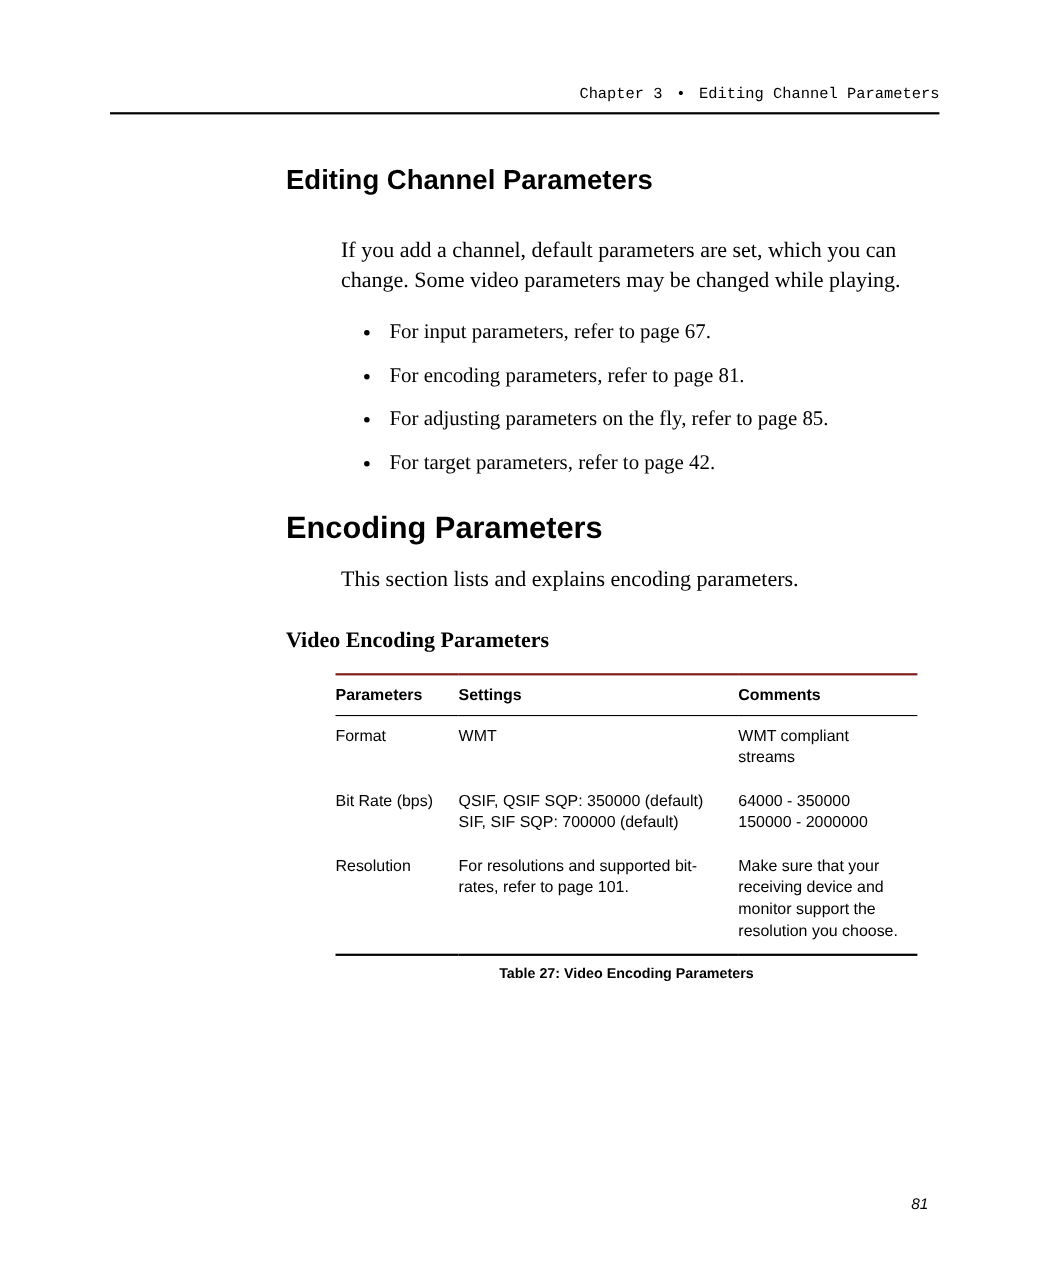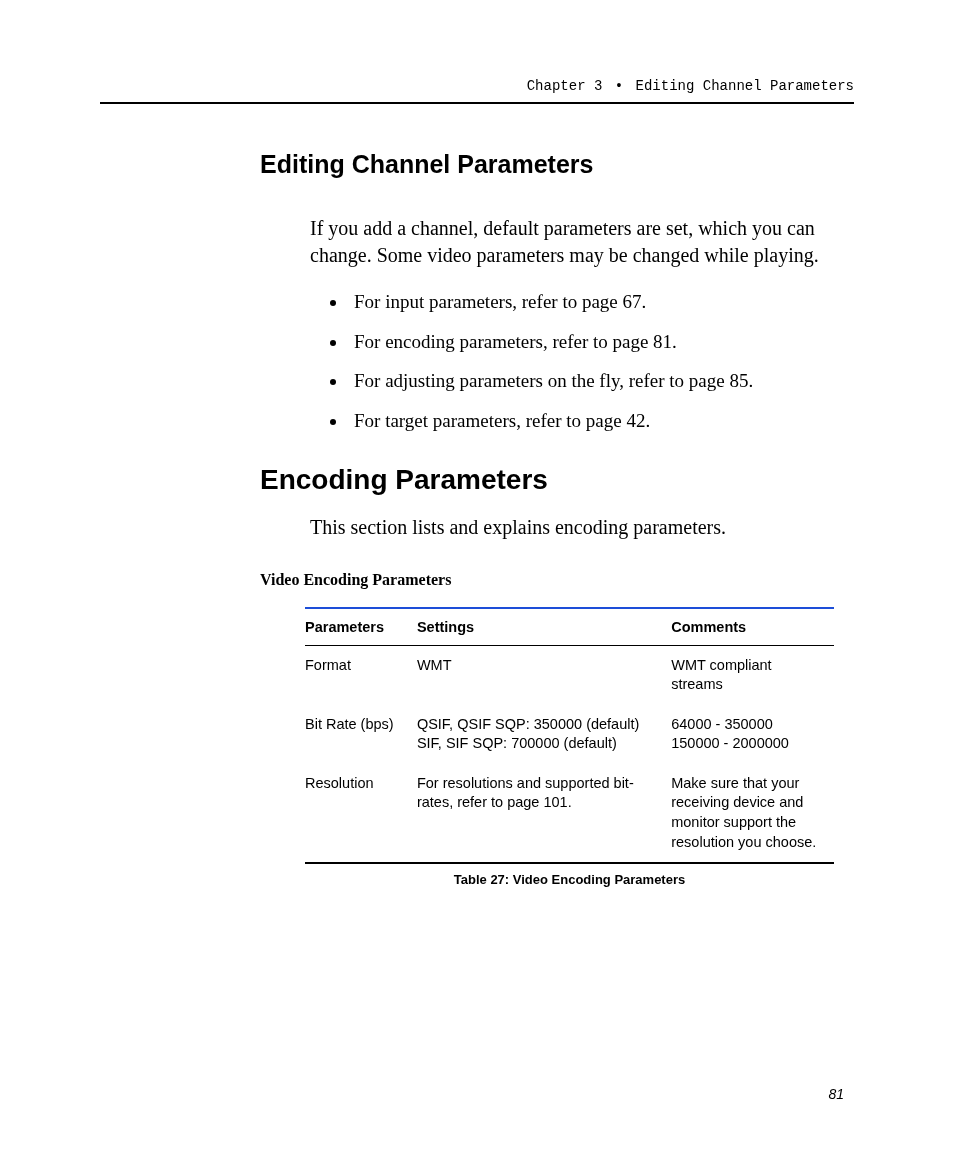--- a/index.html
+++ b/index.html
@@ -55,36 +55,36 @@
     padding-left: 6px;
   }
   h2.sub {
     font-family: Arial, Helvetica, sans-serif;
     font-size: 28px;
     font-weight: bold;
     margin: 28px 0 18px 160px;
   }
   h3.subsub {
     font-family: "Times New Roman", Times, serif;
-    font-size: 16px;
+    font-size: 20px;
     font-weight: bold;
     margin: 30px 0 18px 160px;
   }
   .table-wrap {
     margin-left: 205px;
     margin-right: 20px;
   }
   table.params {
     border-collapse: collapse;
     width: 100%;
     font-family: Arial, Helvetica, sans-serif;
     font-size: 14.5px;
   }
   table.params thead tr {
-    border-top: 2px solid #1d4ed8;
+    border-top: 2px solid #7f1d1d;
     border-bottom: 1.5px solid #000;
   }
   table.params th {
     text-align: left;
     font-weight: bold;
     padding: 10px 8px 10px 0;
     vertical-align: top;
   }
   table.params td {
     padding: 10px 8px 10px 0;

